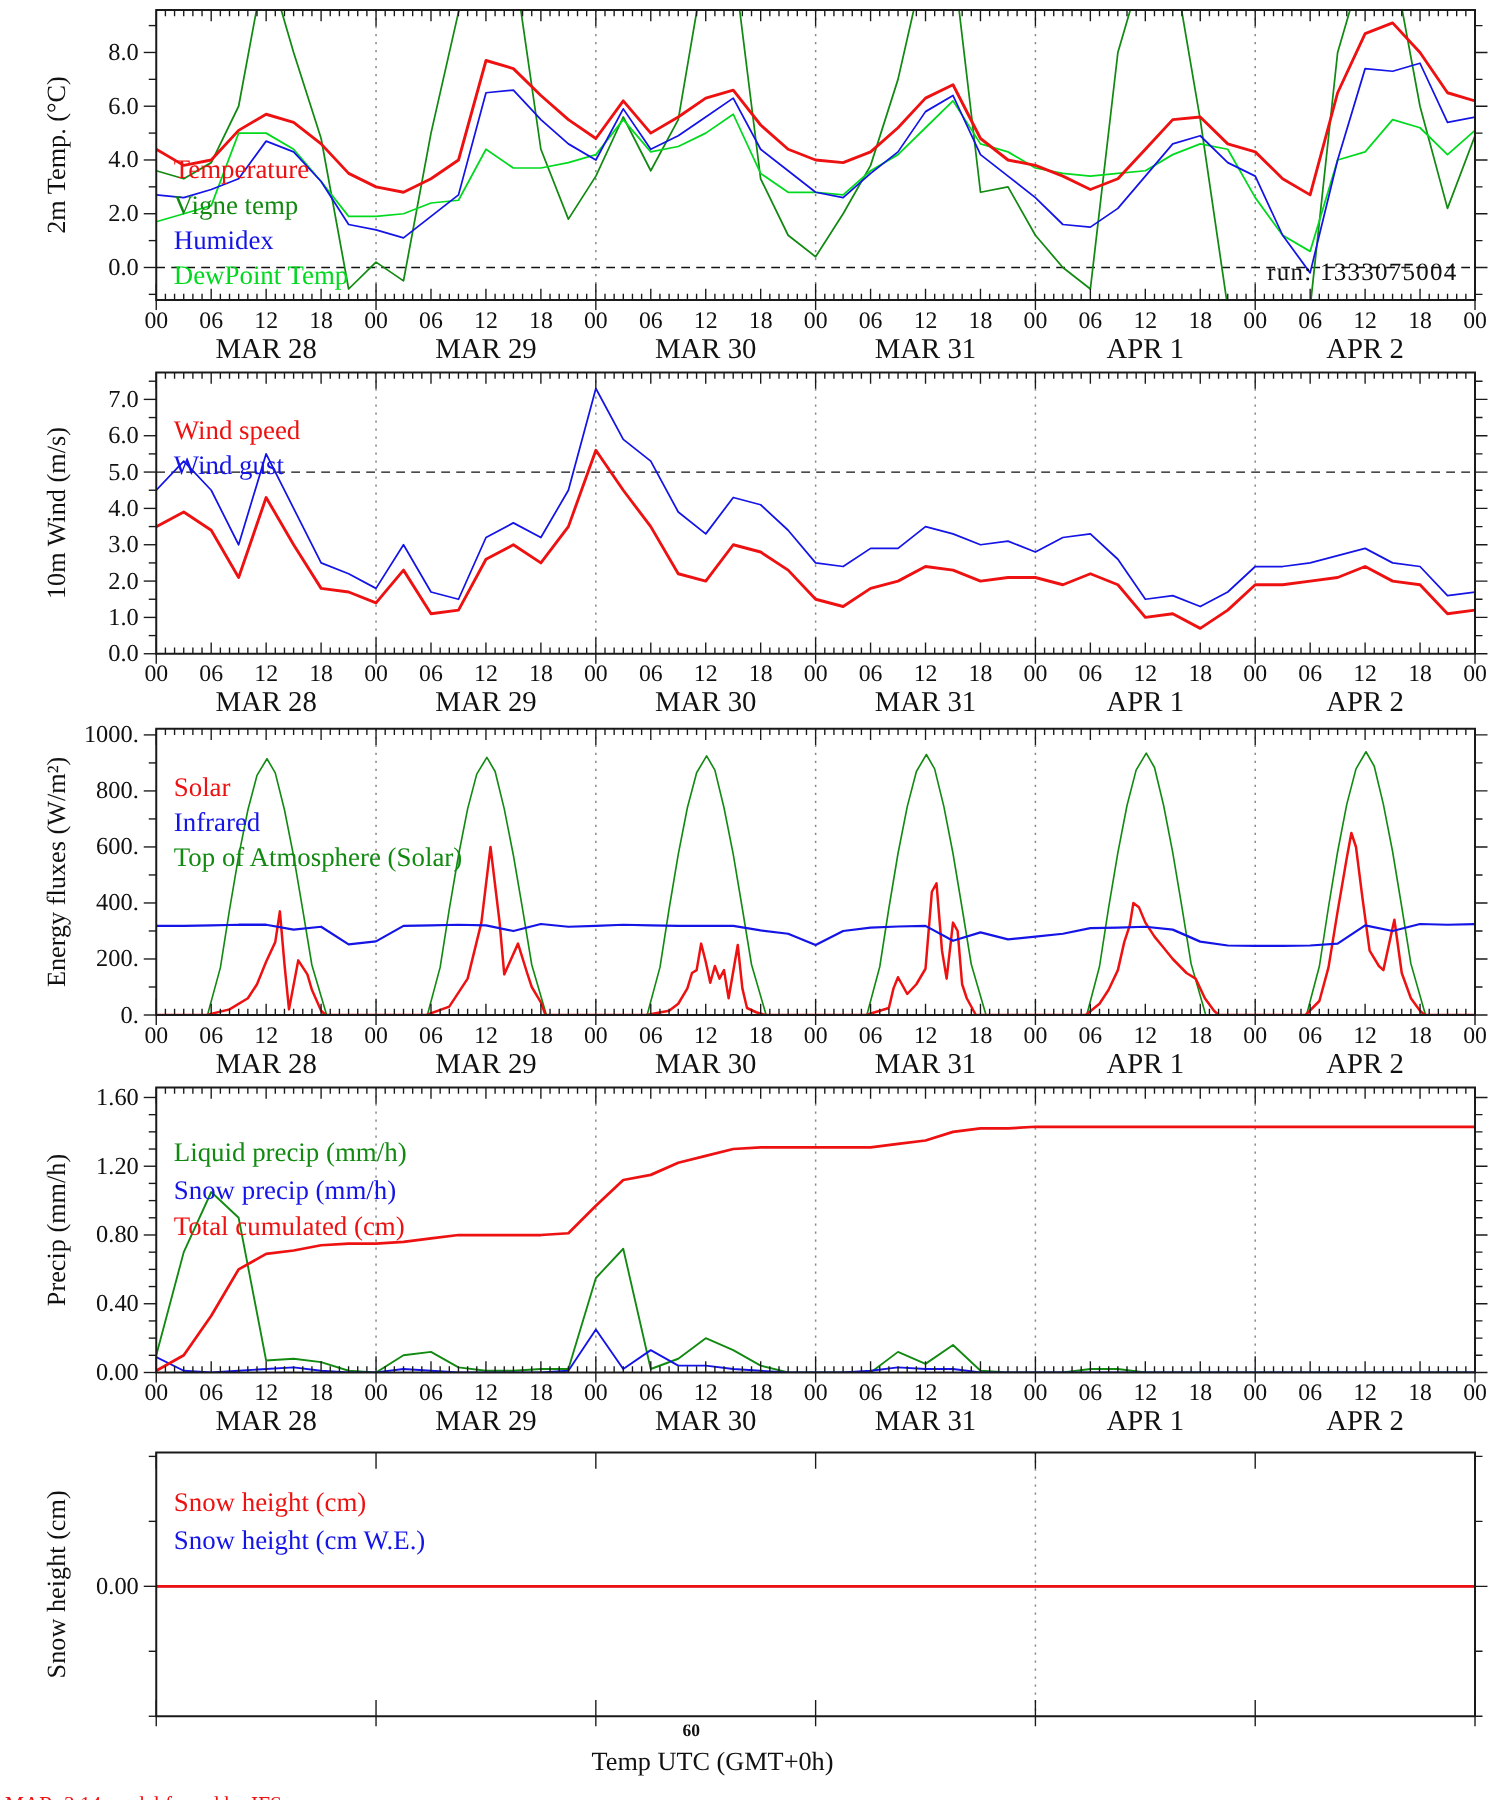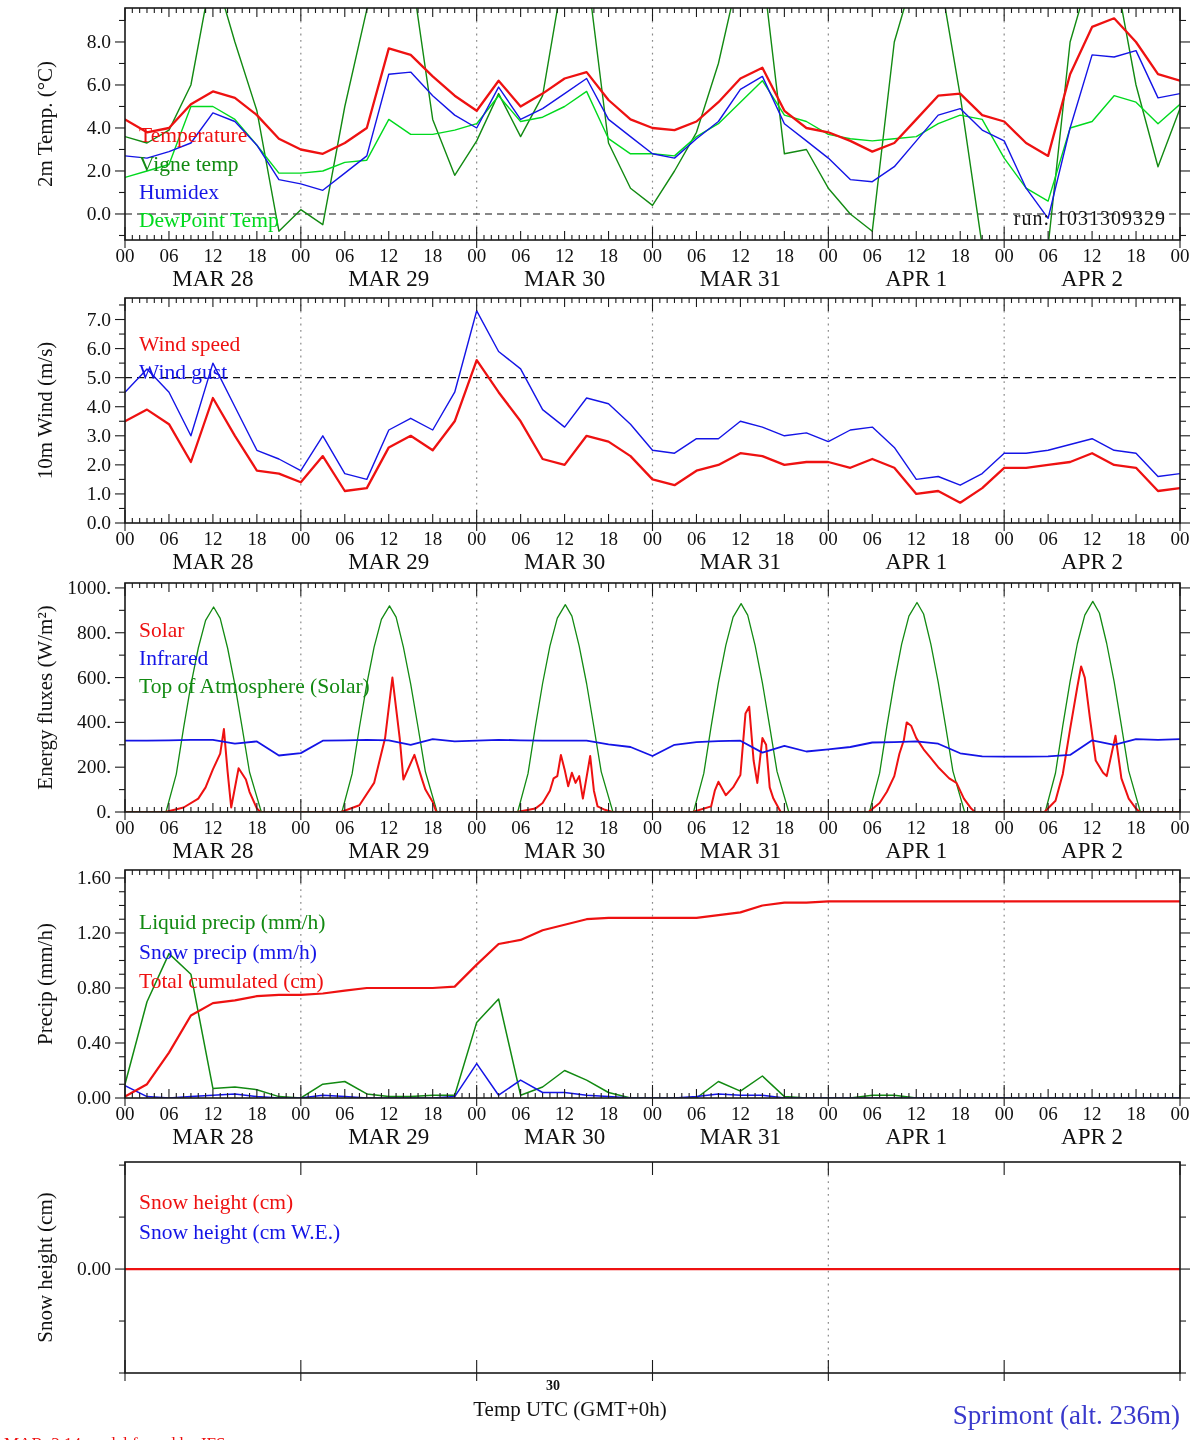--- a/index.html
+++ b/index.html
@@ -1600,21 +1600,20 @@
           <line x1="1180" y1="1217.088669950739" x2="1186" y2="1217.088669950739" stroke="#1a1a1a" stroke-width="1.1"></line>
           <line x1="125" y1="1165.1182266009853" x2="119" y2="1165.1182266009853" stroke="#1a1a1a" stroke-width="1.1"></line>
           <line x1="1180" y1="1165.1182266009853" x2="1186" y2="1165.1182266009853" stroke="#1a1a1a" stroke-width="1.1"></line>
         </g>
         <text x="111" y="1275.0591133004925" font-size="19.5" fill="#111111" text-anchor="end">0.00</text>
         <text x="52" y="1267.5" font-size="21" fill="#111111" text-anchor="middle" transform="rotate(-90 52 1267.5)">Snow height (cm)</text>
         <text x="139" y="1209" font-size="21.5" fill="#ee1111" text-anchor="start">Snow height (cm)</text>
         <text x="139" y="1239" font-size="21.5" fill="#1414e6" text-anchor="start">Snow height (cm W.E.)</text>
       </g>
     </svg>
-  <div class="overlay" id="run-label">run: 1031309329</div>
+  <div class="overlay" id="run-label">run: 1333075004</div>
   <div class="overlay" id="credit">
     <div>MARv3.14 model forced by IFS</div>
     
   </div>
-  <div class="overlay" id="tick-30">30</div>
+  <div class="overlay" id="tick-30">60</div>
   <div class="overlay" id="time-title">Temp UTC (GMT+0h)</div>
-  <div class="overlay" id="station">Sprimont (alt. 236m)</div>
 </div>
 
 </body></html>

